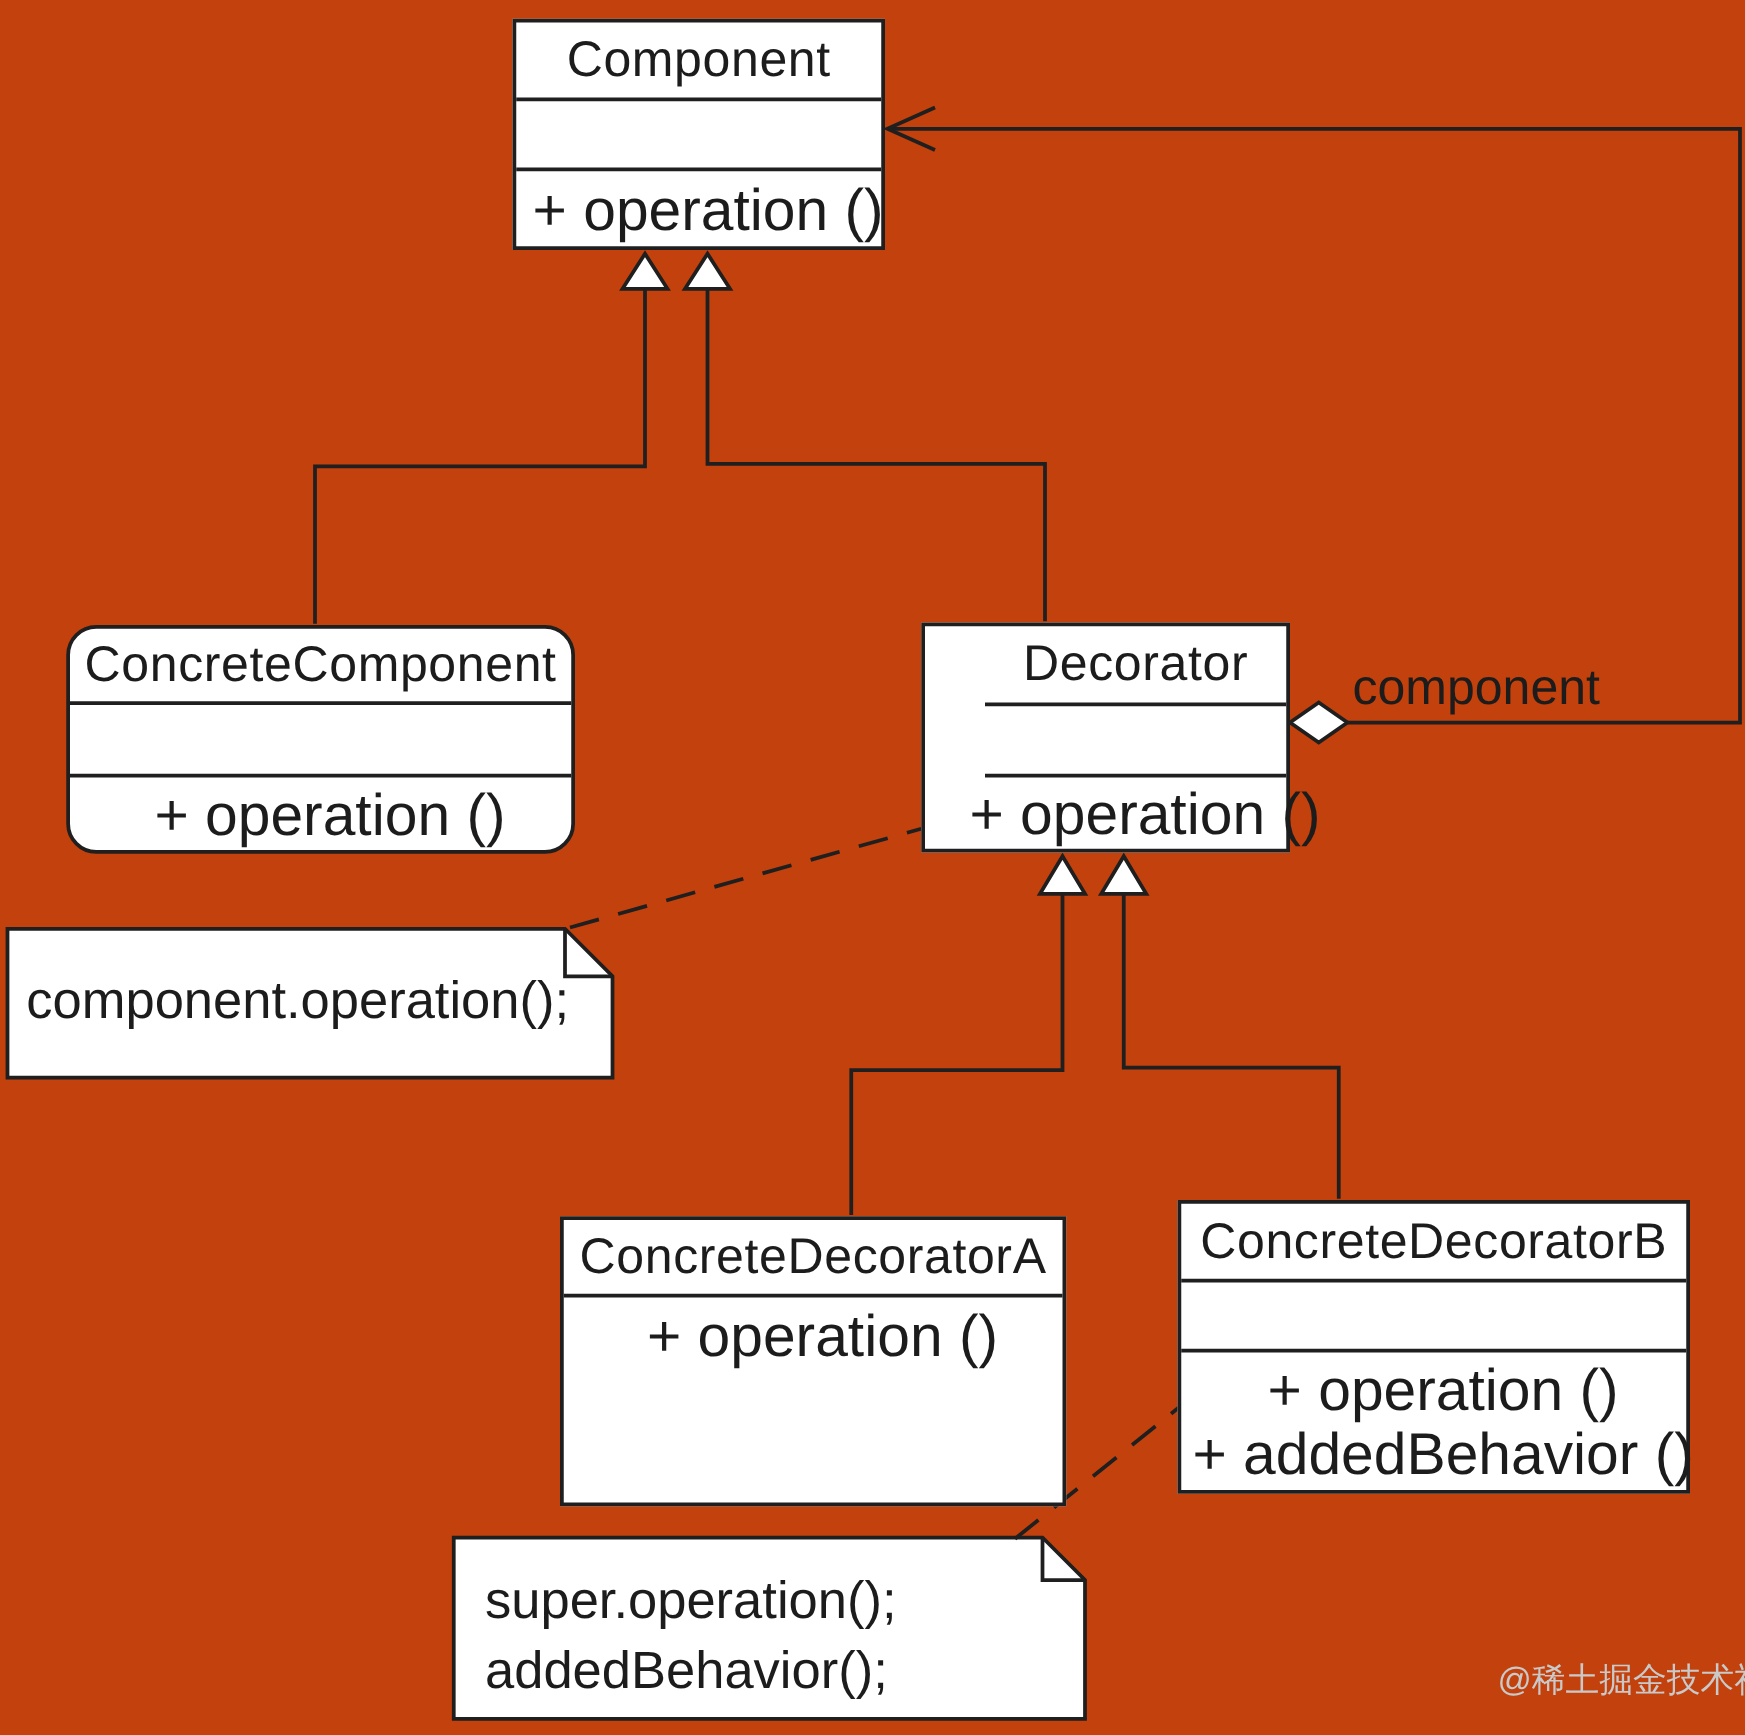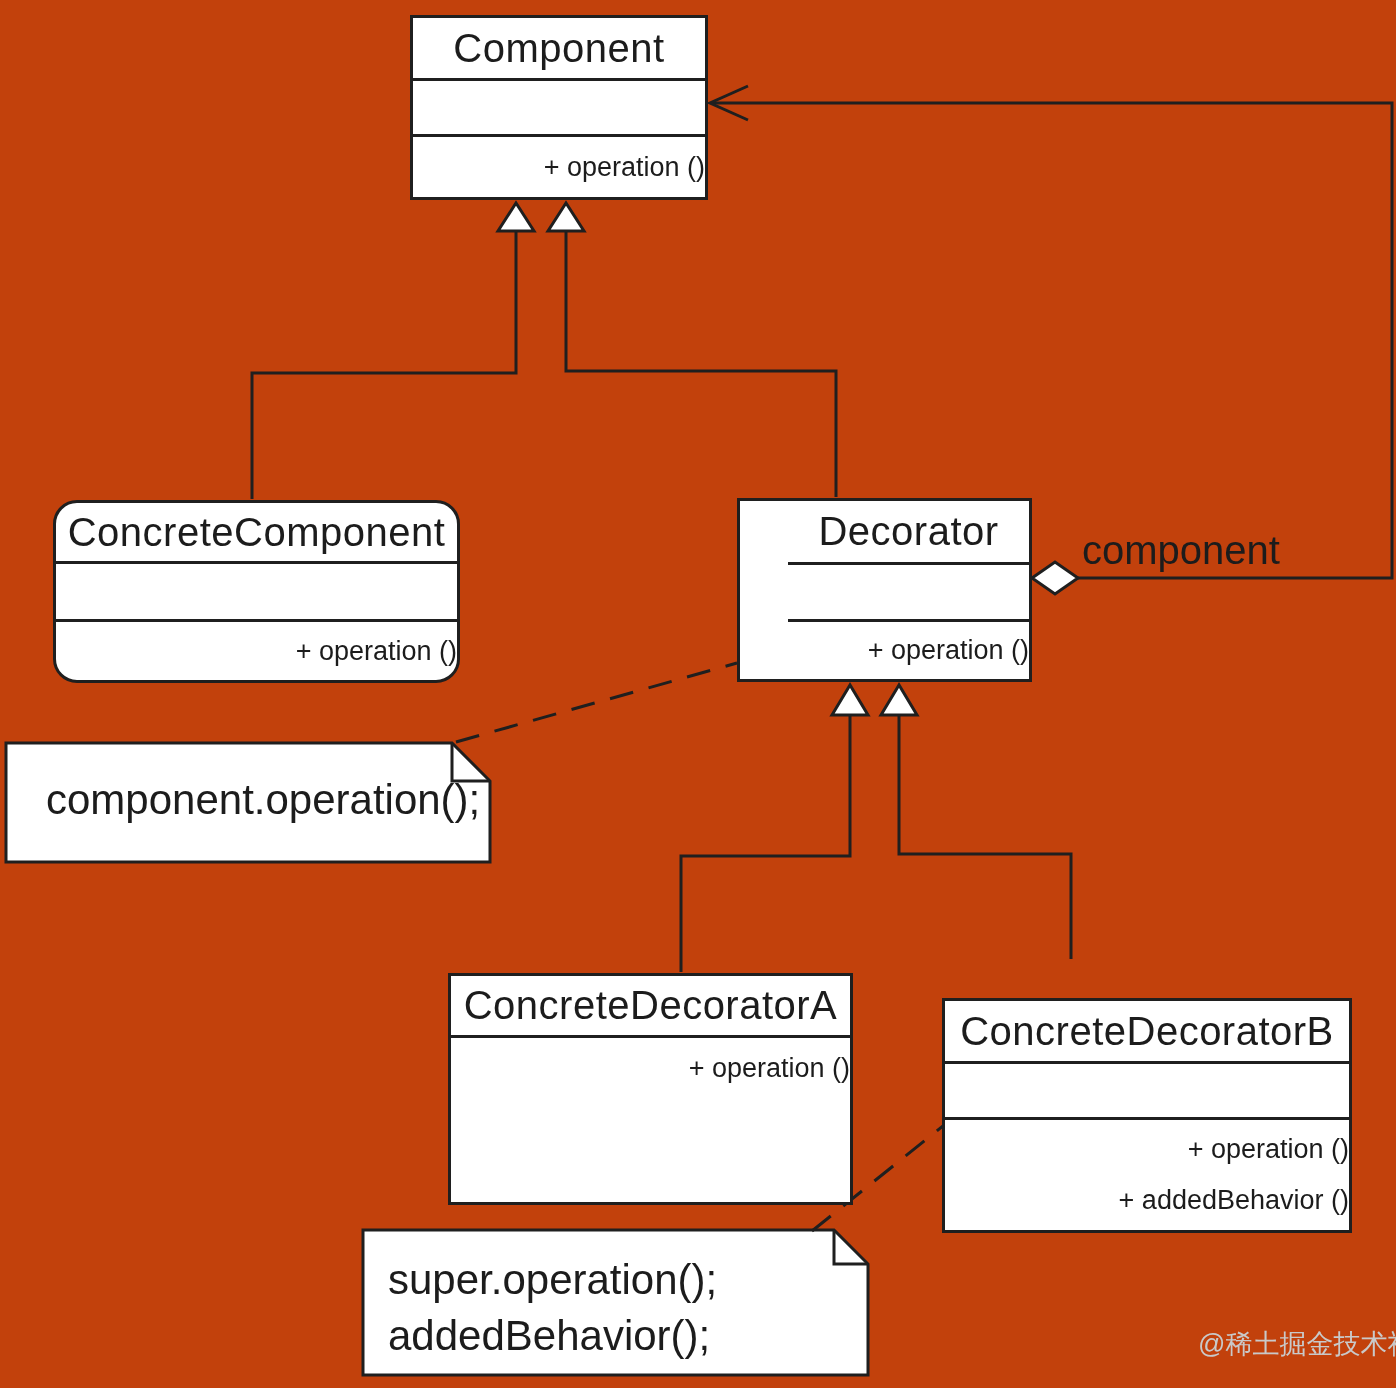--- a/index.html
+++ b/index.html
@@ -18,21 +18,21 @@
     border:3px solid #1f1f1f;
     background:#ffffff;
     display:flex;flex-direction:column;
   }
   .compartment{
     box-sizing:border-box;
     display:flex;flex-direction:column;justify-content:center;
   }
   .compartment + .compartment{border-top:3px solid #1f1f1f;}
   .c-title{align-items:center;font-size:40px;letter-spacing:0.5px;}
-  .c-body{align-items:flex-end;padding-left:15px;font-size:27px;}
+  .c-body{align-items:center;padding-left:15px;font-size:47px;}
   .method-line{line-height:51px;white-space:nowrap;}
   .note-text{
     position:absolute;
     font-size:42px;
     line-height:56px;
     white-space:nowrap;
   }
   .edge-label{
     position:absolute;
     font-size:40px;
@@ -102,30 +102,30 @@
     </div>
   </div>
 
   <div class="uml-class" style="left:448px;top:973px;width:405px;height:232px;">
     <div class="compartment c-title" style="height:59px;">ConcreteDecoratorA</div>
     <div class="compartment c-body" style="height:64px;">
       <div class="method-line">+ operation ()</div>
     </div>
   </div>
 
-  <div class="uml-class" style="left:942px;top:960px;width:410px;height:235px;margin-top:38px;">
+  <div class="uml-class" style="left:942px;top:960px;width:410px;height:235px;">
     <div class="compartment c-title" style="height:60px;">ConcreteDecoratorB</div>
     <div class="compartment c-body" style="flex:1;"></div>
     <div class="compartment c-body" style="height:113px;">
       <div class="method-line">+ operation ()</div>
       <div class="method-line">+ addedBehavior ()</div>
     </div>
   </div>
 
-  <div class="note-text" style="left:46px;top:772px;">component.operation();</div>
+  <div class="note-text" style="left:21px;top:772px;">component.operation();</div>
 
   <div class="note-text" style="left:388px;top:1252px;">
     <div>super.operation();</div>
     <div>addedBehavior();</div>
   </div>
 
   <div class="edge-label" style="left:1082px;top:528px;">component</div>
 
   <div class="watermark" style="left:1198px;top:1326px;">@稀土掘金技术社区</div>
 

